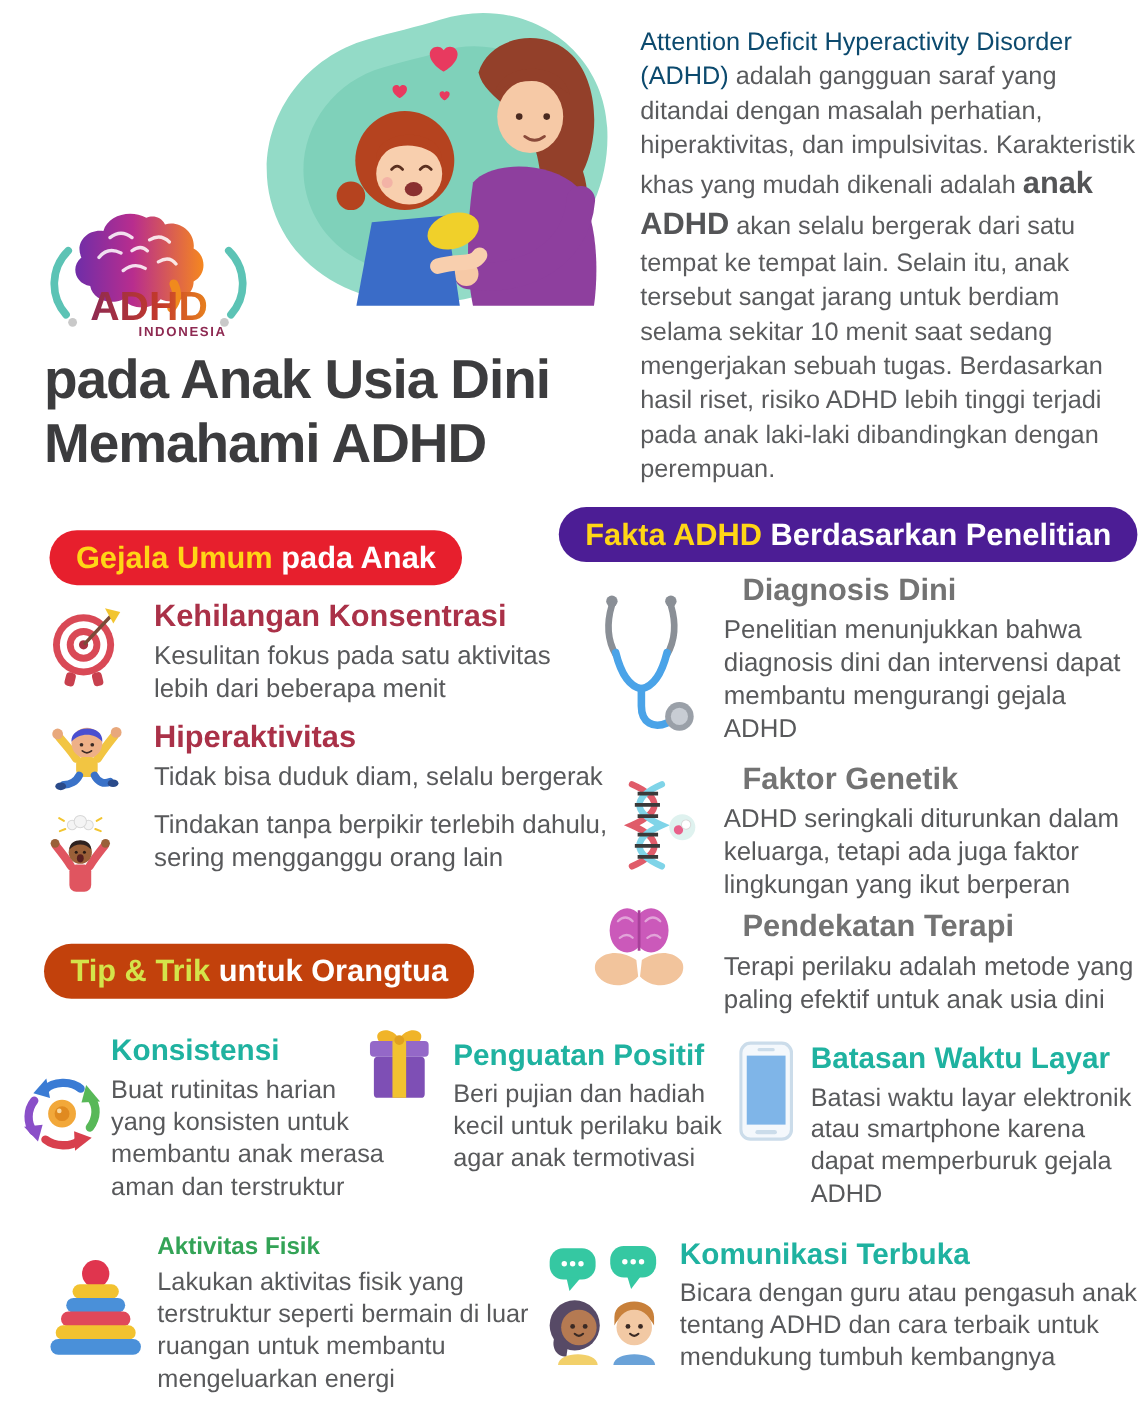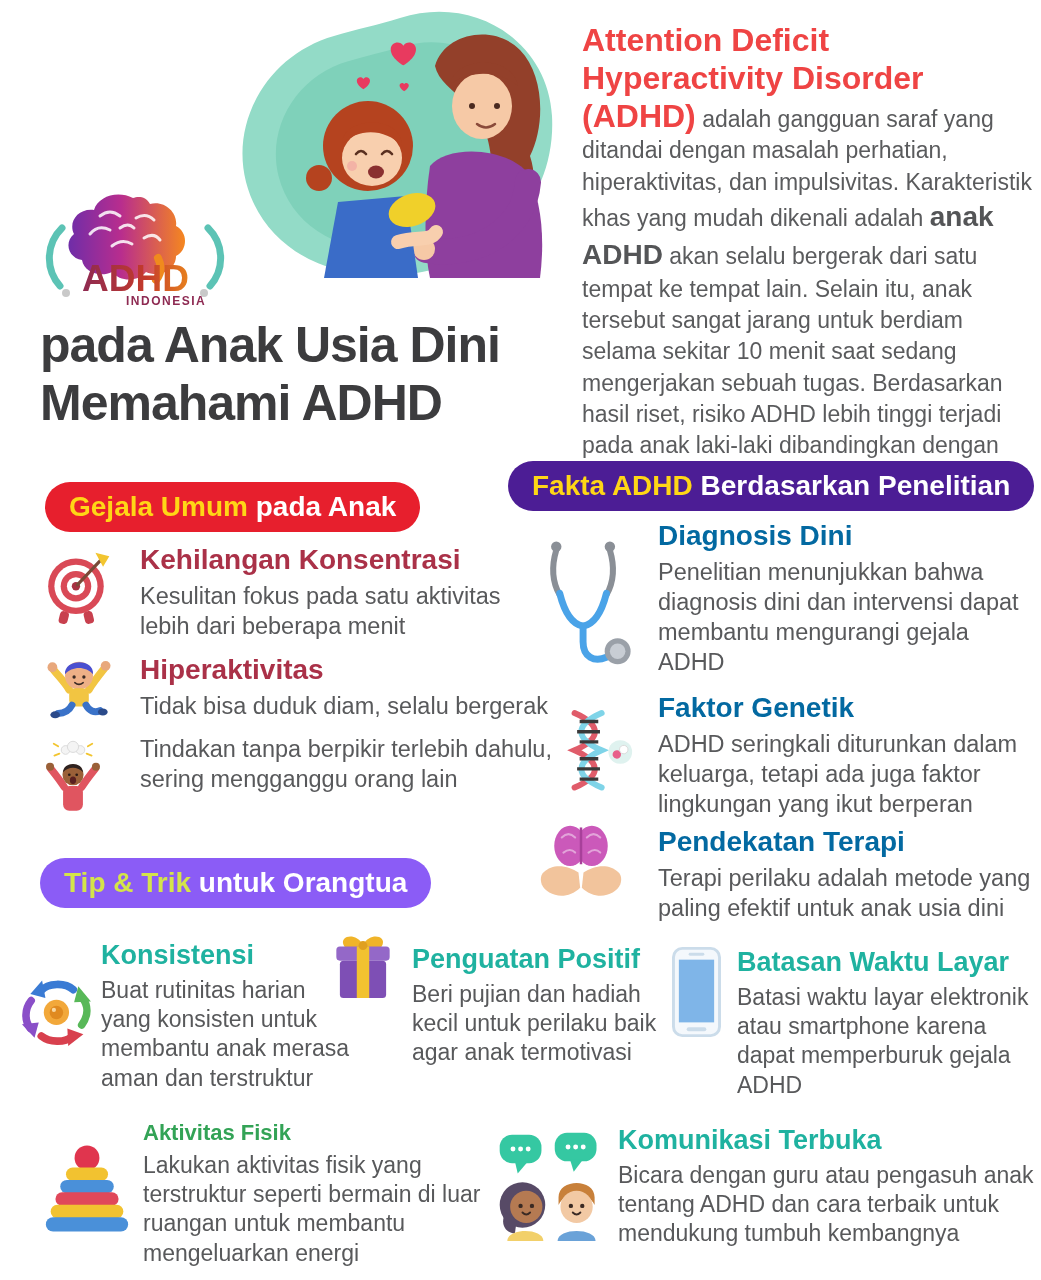--- a/index.html
+++ b/index.html
@@ -4,38 +4,38 @@
 <style>
   html,body{margin:0;padding:0;background:#ffffff;}
   body{width:1041px;height:1280px;position:relative;overflow:hidden;
        font-family:"Liberation Sans","DejaVu Sans",sans-serif;color:#58595b;}
   .abs{position:absolute;}
   
   .logo{left:40px;top:190px;}
   .hero{left:230px;top:4px;}
   
   .intro{left:582px;top:22px;width:452px;font-size:23px;line-height:1.36;color:#5a5b5d;}
-  .intro .lead{font-weight:bold;font-size:32px;line-height:1.18;color:#ef4444;}
+  .intro .lead{font-weight:normal;font-size:23px;line-height:1.18;color:#0c4a6e;}
   .intro .midbold{font-weight:bold;font-size:28px;color:#545557;}
   
   .main-title{left:40px;top:316px;width:560px;font-size:50px;font-weight:bold;
               color:#3c3c3e;line-height:1.16;letter-spacing:-1px;}
   
   .badge{display:inline-block;padding:9px 24px;border-radius:32px;font-weight:bold;
          font-size:28px;color:#ffffff;white-space:nowrap;}
   .badge .hl{color:#ffd616;}
   .badge-red{left:45px;top:482px;background:#e71f2d;}
   .badge-blue{left:508px;top:461px;background:#4c1d95;}
-  .badge-teal{left:40px;top:858px;background:#8b5cf6;}
+  .badge-teal{left:40px;top:858px;background:#c2410c;}
   .badge-teal .hl{color:#d4e44a;}
   
   .item{position:absolute;}
   .item-title{font-weight:bold;font-size:28px;margin-bottom:5px;}
   .t-sym{color:#aa3148;}
-  .t-fact{color:#0369a1;}
+  .t-fact{color:#737373;margin-left:17px;}
   .t-tip{color:#1fb2a0;}
   .t-green{color:#33a356;}
   .tip .item-title{font-size:27px;}
   .desc{font-size:23.5px;line-height:1.28;color:#58595b;}
   .tip .desc{font-size:23px;line-height:1.27;}
   .icon{position:absolute;line-height:0;}
 </style>
 </head>
 <body>
 

